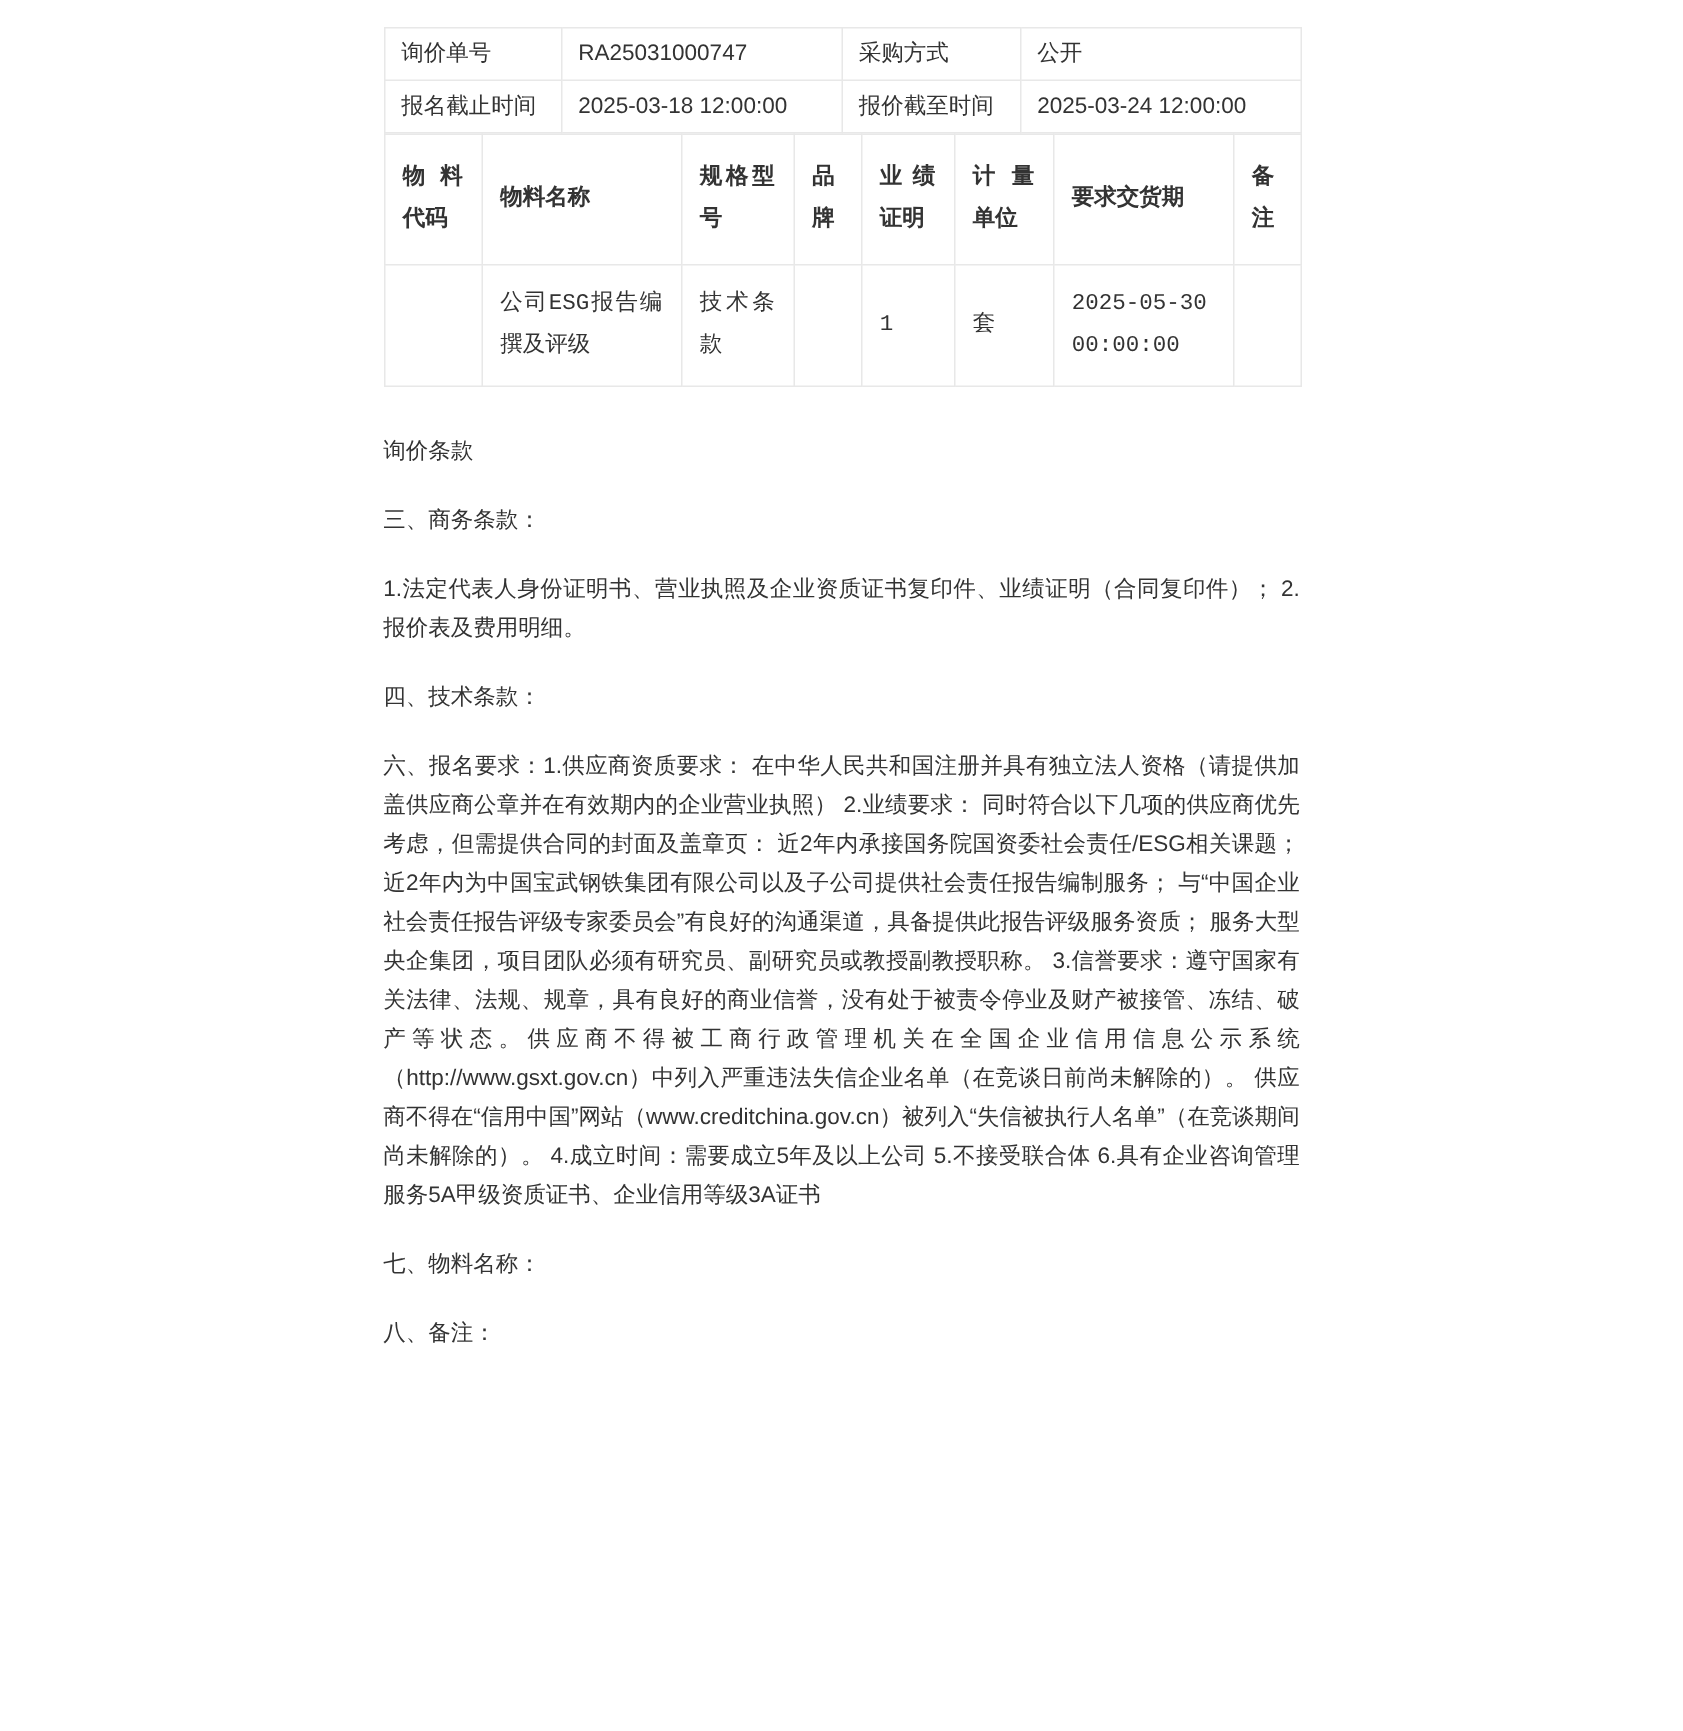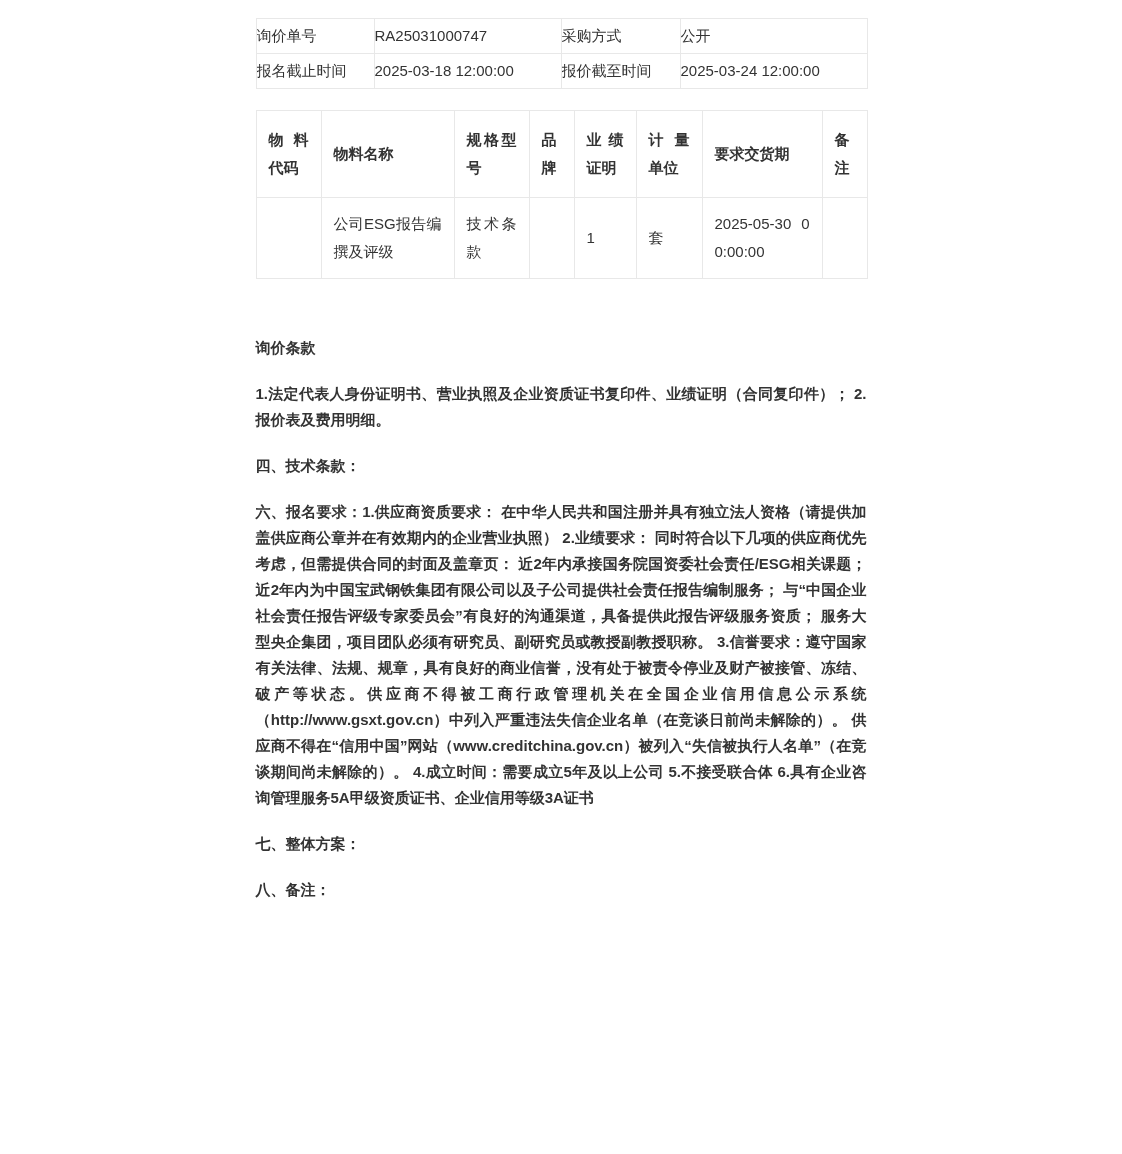--- a/index.html
+++ b/index.html
@@ -19,42 +19,42 @@
   }
   table {
     border-collapse: collapse;
     table-layout: fixed;
     width: 611px;
     font-size: 15px;
     color: #333333;
   }
   .info-table td {
     border: 1px solid #e8e8e8;
-    padding: 8px 0;
+    padding: 8px 11px;
     line-height: 18px;
     vertical-align: middle;
     text-align: left;
     overflow: hidden;
   }
-  .items-table { margin-top: 21px; }
+  .items-table { margin-top: 0; font-family: Liberation Mono, monospace; }
   .items-table th,
   .items-table td {
     border: 1px solid #e8e8e8;
     padding: 12px 12px;
     line-height: 28px;
     vertical-align: middle;
     text-align: justify;
     word-break: break-all;
     overflow: hidden;
   }
   .items-table th {
     font-weight: bold;
     padding: 15px 12px;
   }
-  .terms { margin-top: 56px; font-weight: bold; }
+  .terms { margin-top: 30px; }
   .terms p {
     margin: 20px 0;
     font-size: 15px;
     line-height: 26px;
     text-align: justify;
     word-wrap: normal;
   }
 </style>
 </head>
 <body>
@@ -116,20 +116,21 @@
         <td>1</td>
         <td>套</td>
         <td>2025-05-30 00:00:00</td>
         <td></td>
       </tr>
     </tbody>
   </table>
 
   <div class="terms">
     <p>询价条款</p>
+    <p>三、商务条款：</p>
     <p>1.法定代表人身份证明书、营业执照及企业资质证书复印件、业绩证明（合同复印件）； 2.报价表及费用明细。</p>
     <p>四、技术条款：</p>
     <p>六、报名要求：1.供应商资质要求： 在中华人民共和国注册并具有独立法人资格（请提供加盖供应商公章并在有效期内的企业营业执照） 2.业绩要求： 同时符合以下几项的供应商优先考虑，但需提供合同的封面及盖章页： 近2年内承接国务院国资委社会责任/ESG相关课题； 近2年内为中国宝武钢铁集团有限公司以及子公司提供社会责任报告编制服务； 与“中国企业社会责任报告评级专家委员会”有良好的沟通渠道，具备提供此报告评级服务资质； 服务大型央企集团，项目团队必须有研究员、副研究员或教授副教授职称。 3.信誉要求：遵守国家有关法律、法规、规章，具有良好的商业信誉，没有处于被责令停业及财产被接管、冻结、破产等状态。供应商不得被工商行政管理机关在全国企业信用信息公示系统（http://www.gsxt.gov.cn）中列入严重违法失信企业名单（在竞谈日前尚未解除的）。 供应商不得在“信用中国”网站（www.creditchina.gov.cn）被列入“失信被执行人名单”（在竞谈期间尚未解除的）。 4.成立时间：需要成立5年及以上公司 5.不接受联合体 6.具有企业咨询管理服务5A甲级资质证书、企业信用等级3A证书</p>
-    <p>七、整体方案：</p>
+    <p>七、物料名称：</p>
     <p>八、备注：</p>
   </div>
 
 </div>
 
 </body></html>

